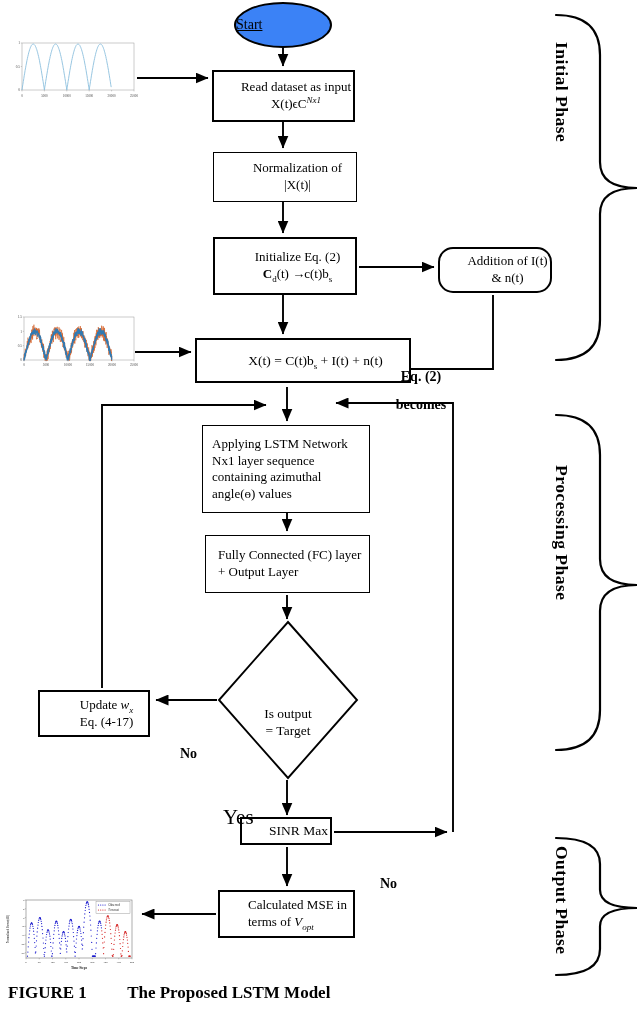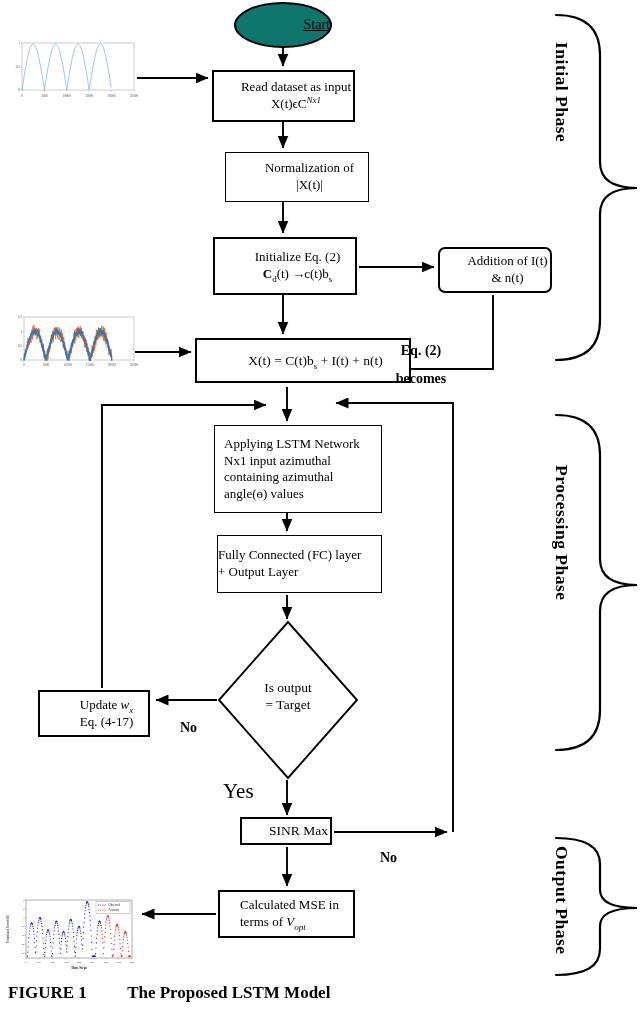--- a/index.html
+++ b/index.html
@@ -3,30 +3,30 @@
 <meta charset="utf-8">
 <style>
   html,body{margin:0;padding:0;background:#fff;}
   body{width:640px;height:1012px;position:relative;font-family:"Liberation Serif","DejaVu Serif",serif;}
   #canvas{position:absolute;left:0;top:0;width:640px;height:1012px;background:#fff;overflow:hidden;}
   svg.abs{position:absolute;left:0;top:0;}
   .box{position:absolute;box-sizing:border-box;border:2px solid #000;background:#fff;
        display:flex;flex-direction:column;justify-content:center;align-items:center;
        font:13px/1.3 "Liberation Serif","DejaVu Serif",serif;color:#000;text-align:center;padding-left:25px;}
   .box .ln{display:block;width:100%;}
-  .thin{border-width:1.5px;margin-left:12px;}
+  .thin{border-width:1.5px;}
   .thick{border-width:2.4px;}
   .leftal{align-items:flex-start;text-align:left;}
-  .rounded{border-radius:7px;}
+  .rounded{border-radius:15px;}
   sub{font-size:9px;line-height:0;}
   sup{font-size:9px;line-height:0;font-style:italic;}
   .ellipse{position:absolute;box-sizing:border-box;border:2px solid #000;border-radius:50%;
-       display:flex;align-items:center;justify-content:flex-end;background:#0f766e;
+       display:flex;align-items:center;justify-content:flex-start;background:#3b82f6;
        font:14px "Liberation Serif","DejaVu Serif",serif;text-decoration:underline;}
-  .lbl{position:absolute;font-family:"Liberation Serif","DejaVu Serif",serif;color:#000;}
+  .lbl{position:absolute;font-family:"Liberation Serif","DejaVu Serif",serif;color:#000;margin-top:26px;}
   .bold{font-weight:700;}
   .phase{position:absolute;writing-mode:vertical-rl;font:700 17.5px "Liberation Serif","DejaVu Serif",serif;
        letter-spacing:.5px;color:#000;}
   #caption{position:absolute;left:8px;top:983px;font:700 17px "Liberation Serif","DejaVu Serif",serif;text-align:center;}
   #caption .title{margin-left:36px;}
   .arrowglyph{font-weight:700;letter-spacing:-1px;}
 </style>
 </head>
 <body>
 
@@ -474,45 +474,45 @@
     <div class="ln">Addition of I(t)</div>
     <div class="ln">&amp; n(t)</div>
   </div>
 
   <div class="box thick" style="left:195px;top:338px;width:216px;height:45px;font-size:13.5px">
     <div class="ln"><span>X(t) = C(t)b</span><sub>s</sub><span> + I(t) +  n(t)</span></div>
   </div>
 
   <div class="box thin leftal" style="left:202px;top:425px;width:168px;height:88px;padding-left:9px;line-height:16.5px">
     <div class="ln">Applying LSTM Network</div>
-    <div class="ln">Nx1 input azimuthal</div>
+    <div class="ln">Nx1 layer sequence</div>
     <div class="ln">containing azimuthal</div>
     <div class="ln">angle(ɵ) values</div>
   </div>
 
-  <div class="box thin leftal" style="left:205px;top:535px;width:165px;height:58px;padding-left:0">
+  <div class="box thin leftal" style="left:205px;top:535px;width:165px;height:58px;padding-left:12px">
     <div class="ln">Fully Connected (FC) layer</div>
     <div class="ln">+ Output Layer</div>
   </div>
 
   <div class="lbl" style="left:238px;top:679px;width:100px;text-align:center;font-size:13.5px;line-height:17px">
     <div>Is output</div>
     <div>= Target</div>
   </div>
 
   <div class="box" style="left:38px;top:690px;width:112px;height:47px">
     <div class="ln"><span>Update </span><i>w</i><sub><i>x</i></sub></div>
     <div class="ln">Eq. (4-17)</div>
   </div>
 
   <div class="box thick" style="left:240px;top:817px;width:92px;height:28px;font-size:13.5px">
     <div class="ln">SINR Max</div>
   </div>
 
-  <div class="box thick leftal" style="left:218px;top:890px;width:137px;height:48px;padding-left:20px">
+  <div class="box thick leftal" style="left:218px;top:890px;width:137px;height:48px;padding-left:28px">
     <div class="ln">Calculated MSE in</div>
     <div class="ln"><span>terms of </span><i>V</i><sub><i>opt</i></sub></div>
   </div>
 
   <div class="lbl bold" style="left:388px;top:343px;width:66px;text-align:center;font-size:14px">Eq. (2)</div>
   <div class="lbl bold" style="left:388px;top:371px;width:66px;text-align:center;font-size:14px">becomes</div>
   <div class="lbl bold" style="left:180px;top:720px;font-size:14px">No</div>
   <div class="lbl" style="left:223px;top:779px;font-size:21px">Yes</div>
   <div class="lbl bold" style="left:380px;top:850px;font-size:14px">No</div>
 

